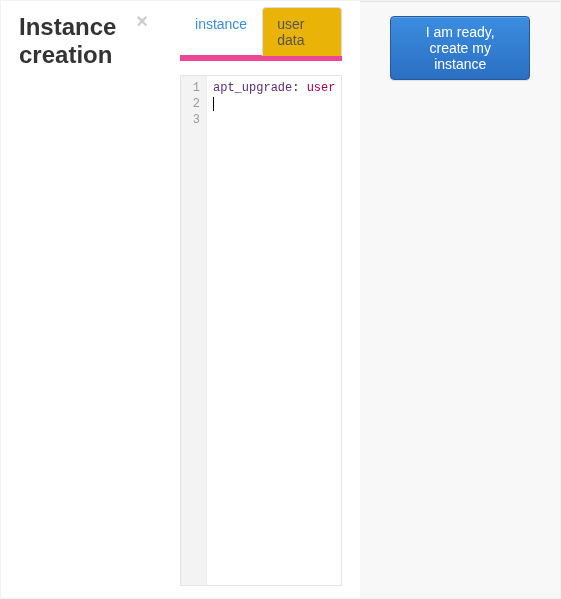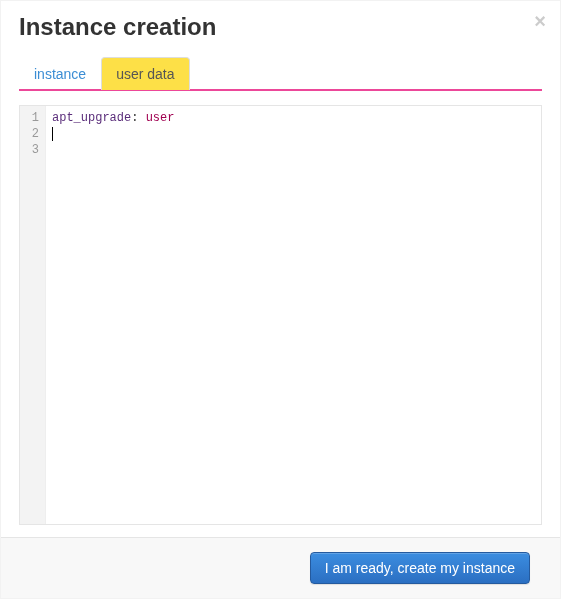--- a/index.html
+++ b/index.html
@@ -8,21 +8,21 @@
       background: #fff;
       width: 561px;
       height: 599px;
       position: relative;
     }
     .modal {
       width: 561px;
       height: 599px;
       background: #fff;
       display: flex;
-      flex-direction: column;
+      flex-direction: row;
       border: 1px solid rgba(0,0,0,0.05);
     }
     .modal-header {
       padding: 12px 18px 10px 18px;
       position: relative;
     }
     .modal-title {
       font-size: 24px;
       font-weight: bold;
       color: #333;
@@ -40,37 +40,37 @@
       font-weight: bold;
     }
     .modal-body {
       flex: 1;
       padding: 6px 18px 12px 18px;
       display: flex;
       flex-direction: column;
     }
     .tabs {
       display: flex;
-      border-bottom: 2px solid #ec4899;
+      border-bottom: 6px solid #ec4899;
       margin-bottom: 0;
     }
     .tab {
       padding: 8px 14px;
       font-size: 14px;
       color: #3b8dd4;
       cursor: pointer;
       border: 1px solid transparent;
       border-bottom: none;
       margin-bottom: -1px;
       border-top-left-radius: 4px;
       border-top-right-radius: 4px;
     }
     .tab.active {
       color: #555;
-      background: #fde047;
+      background: #eab308;
       border-color: #ddd #ddd #fff #ddd;
     }
     .editor-wrap {
       flex: 1;
       margin-top: 14px;
       border: 1px solid #e5e5e5;
       display: flex;
       font-family: Menlo, Monaco, "Courier New", monospace;
       font-size: 12px;
       line-height: 16px;

